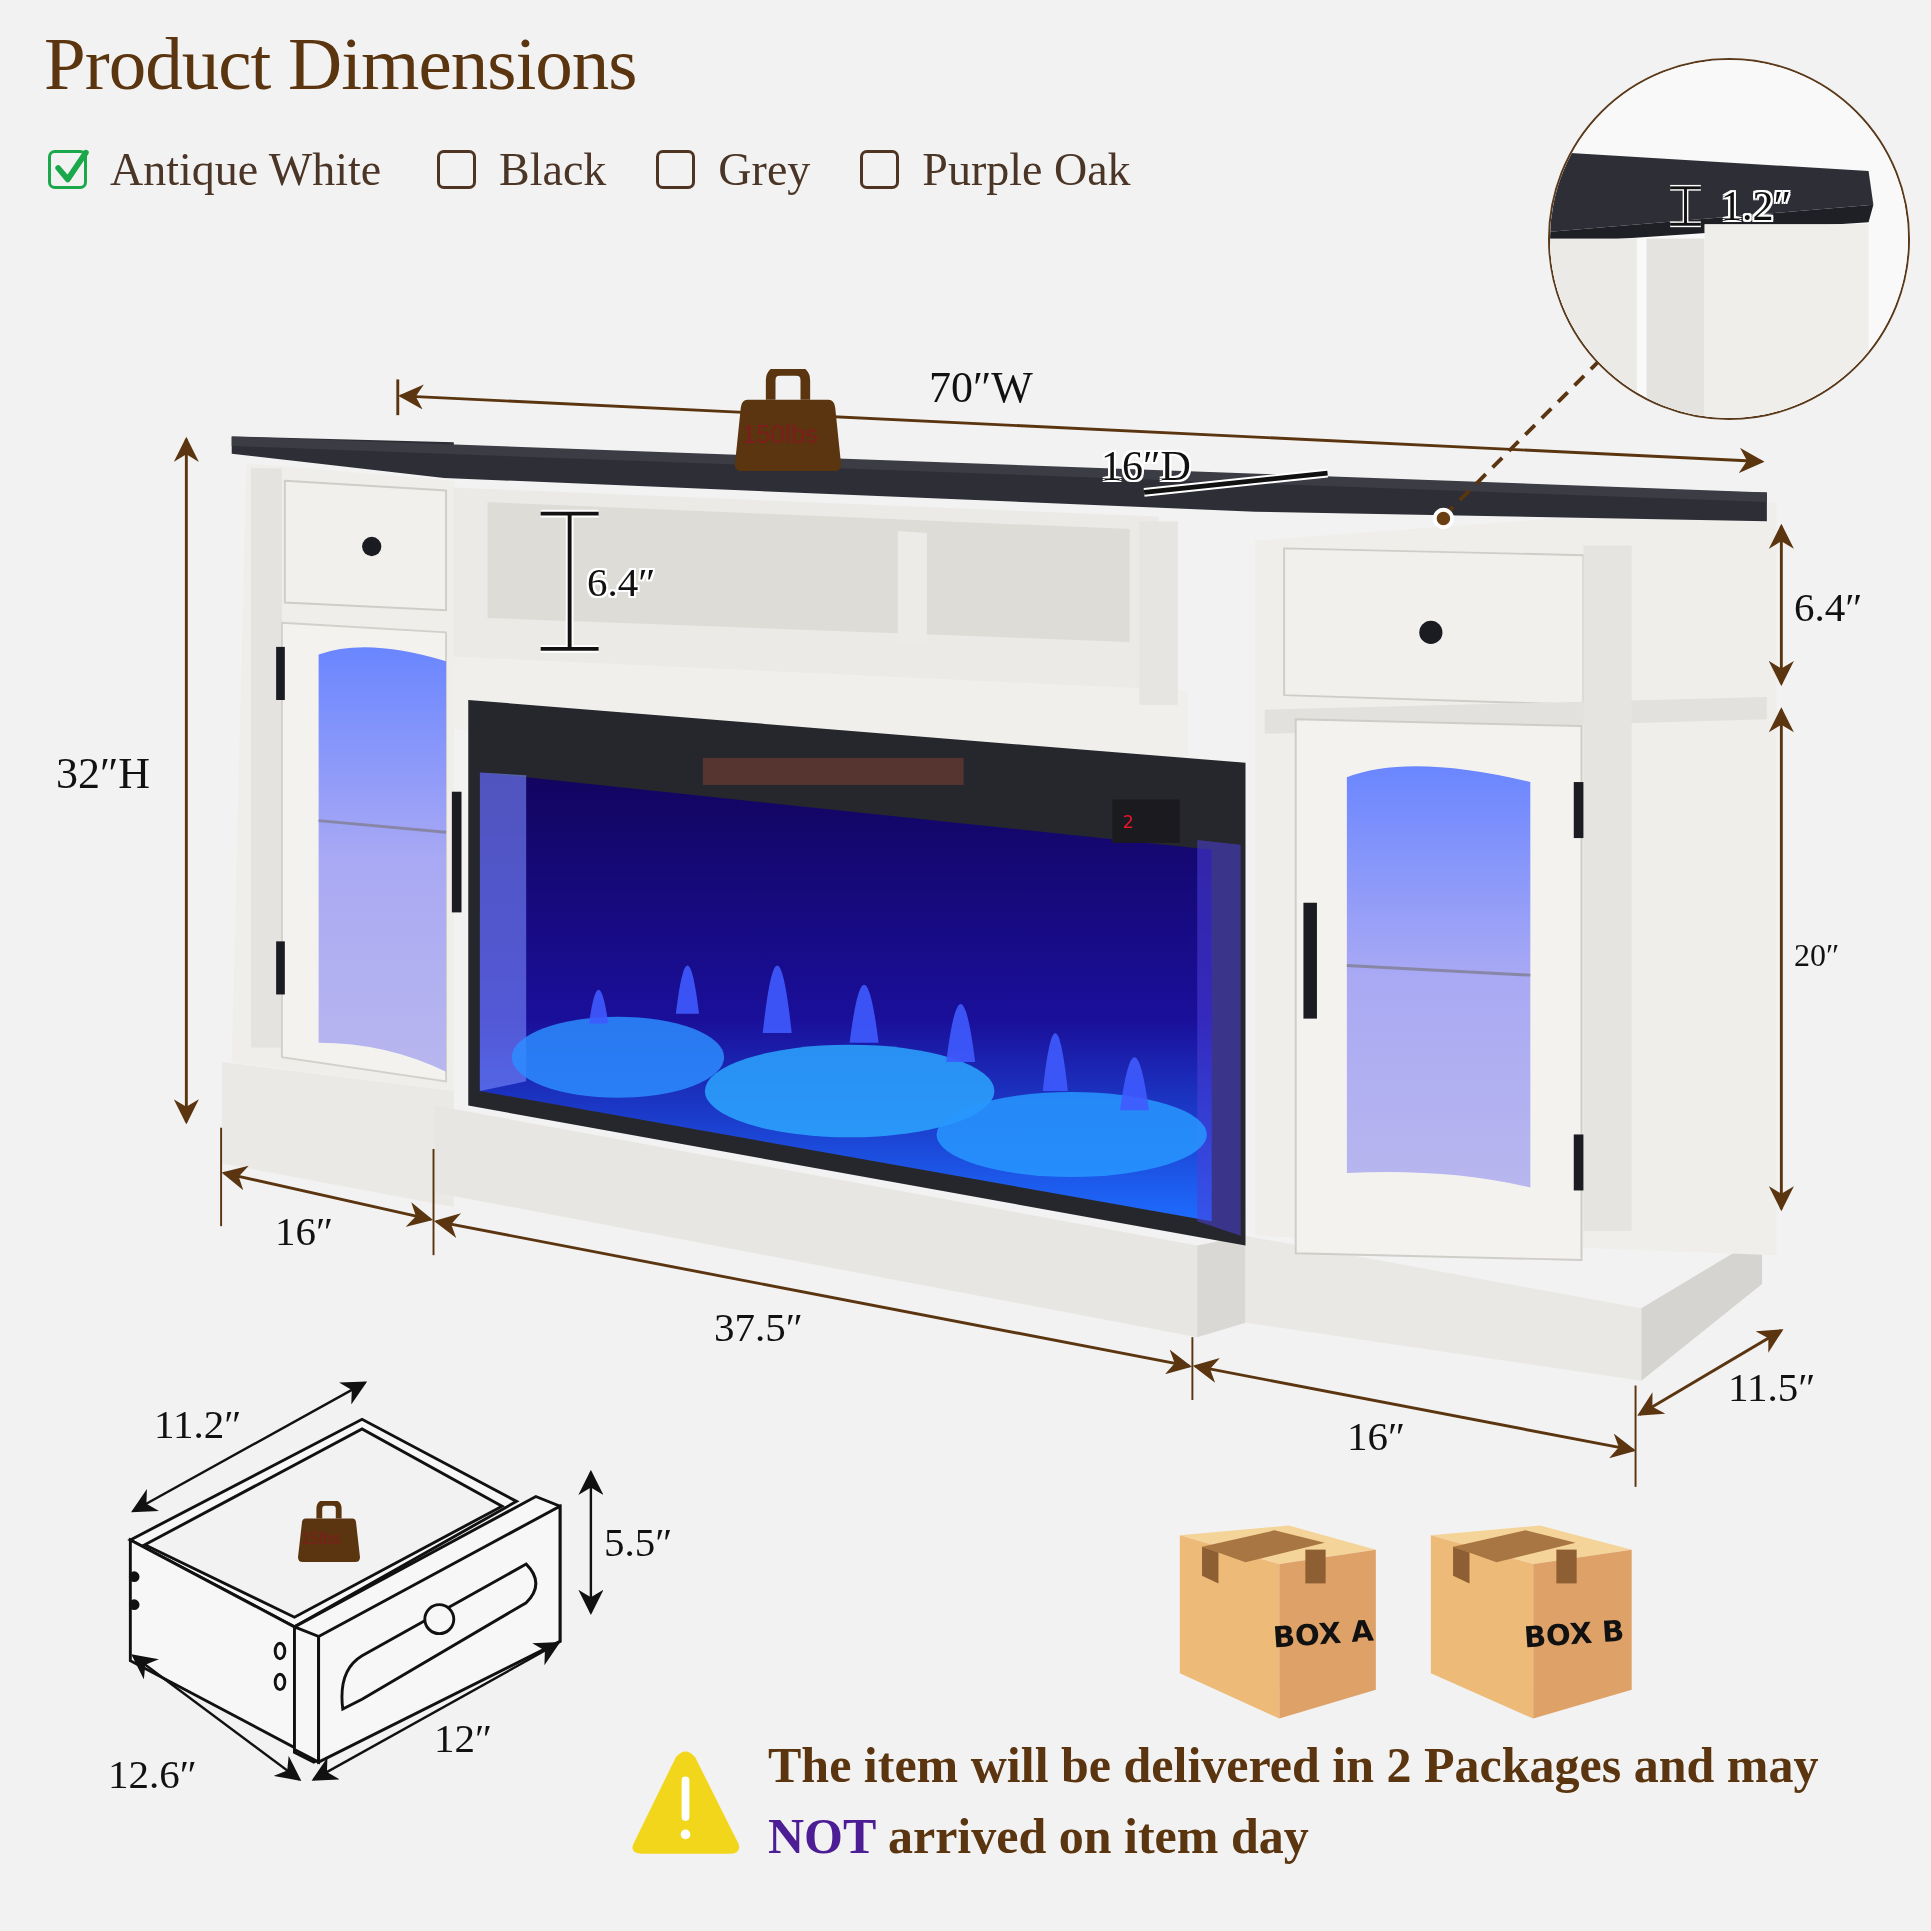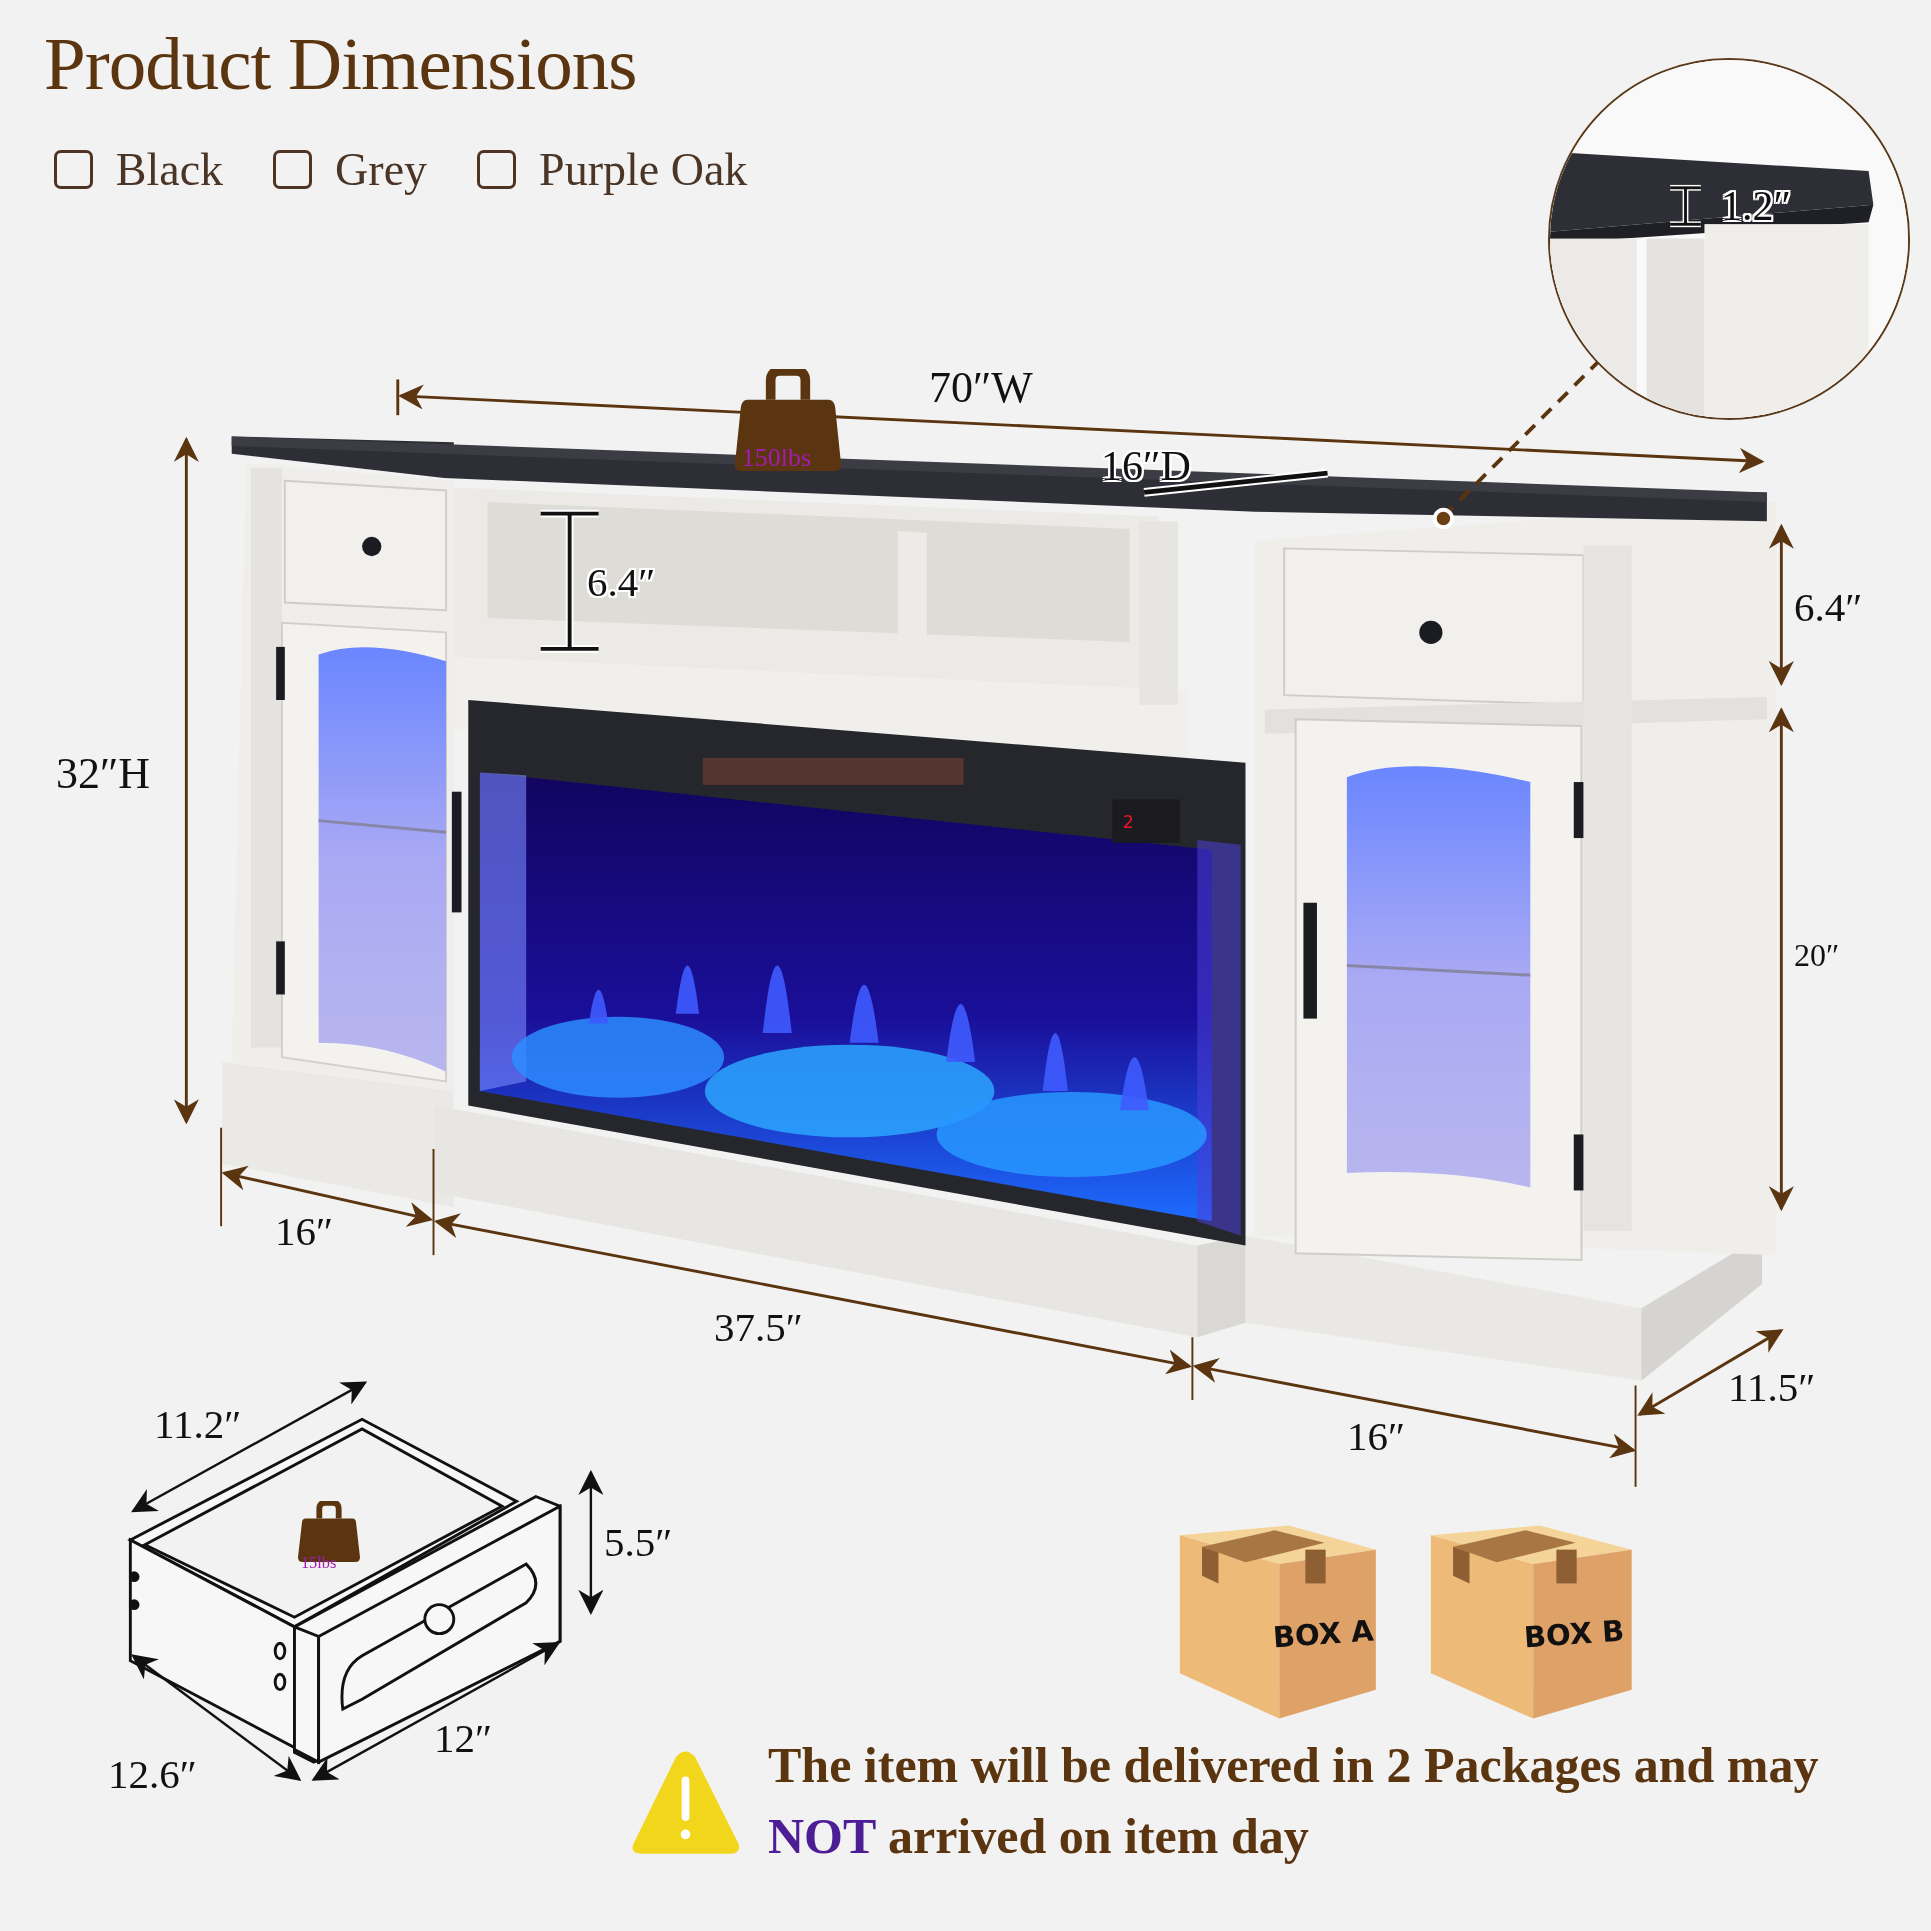--- a/index.html
+++ b/index.html
@@ -12,28 +12,36 @@
   .cb.checked{border-color:#1aa84a;}
   .cb.checked svg{position:absolute;left:1.9px;top:-5.8px;}
   .opt-label{font-size:46px;color:#4a3526;}
   .dim{font-weight:normal;color:#111;font-size:44px;white-space:nowrap;}
   .dim-white-outline{color:#111;text-shadow:-1.9px -1.9px 0 #fff,1.9px -1.9px 0 #fff,-1.9px 1.9px 0 #fff,1.9px 1.9px 0 #fff,0 1.9px 0 #fff,0 -1.9px 0 #fff,1.9px 0 0 #fff,-1.9px 0 0 #fff;}
   svg{display:block;}
   .inset{left:1548px;top:58px;width:362px;height:362px;border-radius:50%;border:2.9px solid #5a3a1a;overflow:hidden;background:#fafafa;box-sizing:border-box;}
   .warn-text{font-size:50px;font-weight:bold;color:#5a3510;white-space:nowrap;}
   .warn-not{color:#4c1d95;}
   .box-label{font-family:"DejaVu Sans","Liberation Sans",sans-serif;font-weight:bold;font-size:29px;color:#111;}
-  .weight-label{font-family:Liberation Serif, serif;color:#a21caf;margin-top:24px;}
+  .weight-label{font-family:Liberation Sans, sans-serif;color:#7f1d1d;}
 </style>
 </head>
 <body>
 
 <div class="abs title">Product Dimensions</div>
 
 <div class="abs opts">
+  <div class="opt">
+    <div class="cb checked">
+      <svg width="39" height="42" viewBox="0 0 40 44">
+          <path d="M5 22 L15 34 L34 6" stroke="#1aa84a" stroke-width="6" fill="none" stroke-linecap="round" stroke-linejoin="round"></path>
+        </svg>
+    </div>
+    <span class="opt-label">Antique White</span>
+  </div>
   <div class="opt" style="margin-left:5.8px">
     <div class="cb"></div>
     <span class="opt-label">Black</span>
   </div>
   <div class="opt">
     <div class="cb"></div>
     <span class="opt-label">Grey</span>
   </div>
   <div class="opt">
     <div class="cb"></div>

